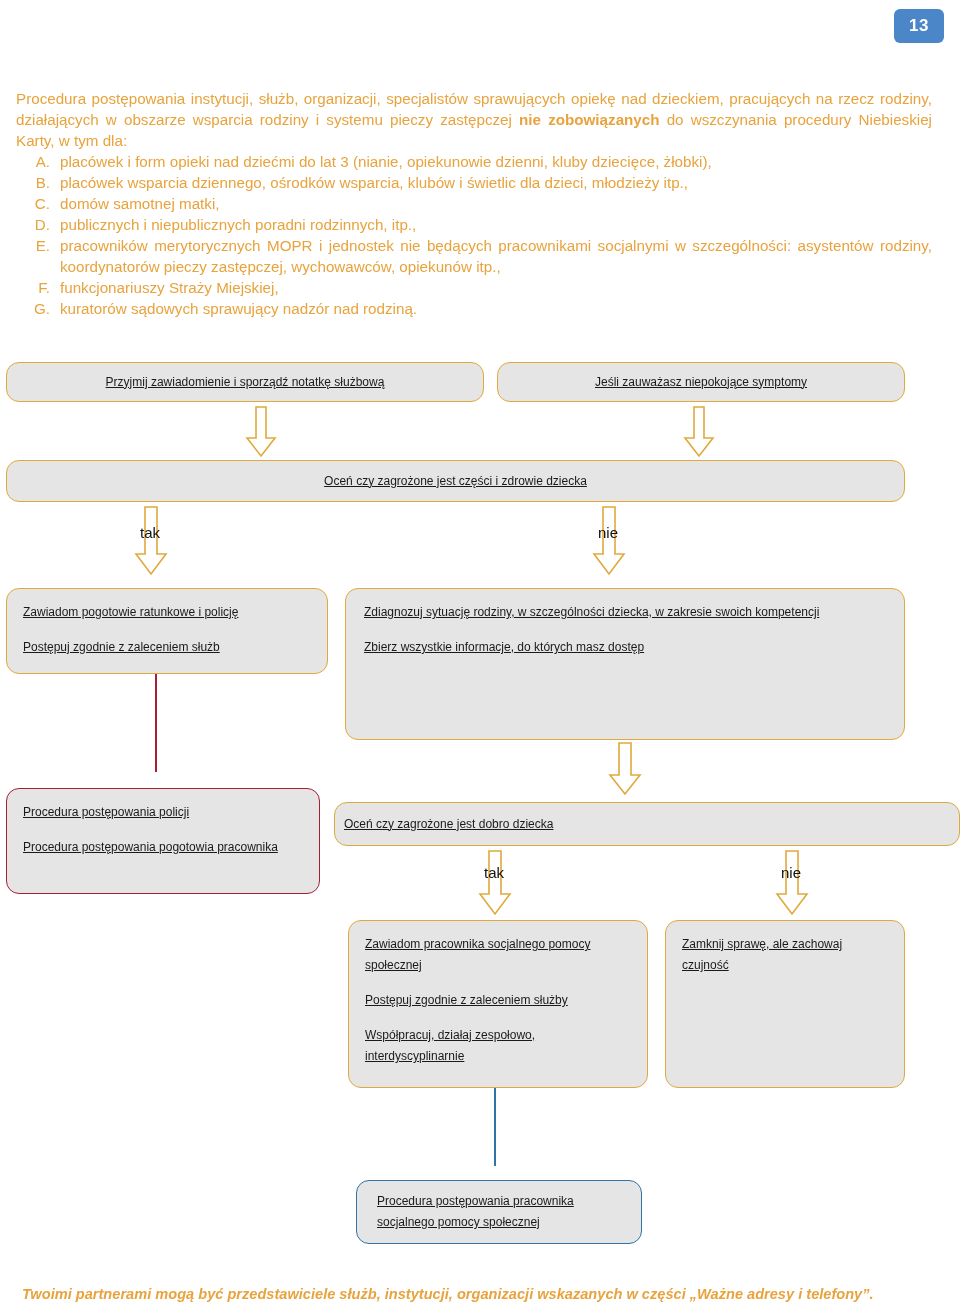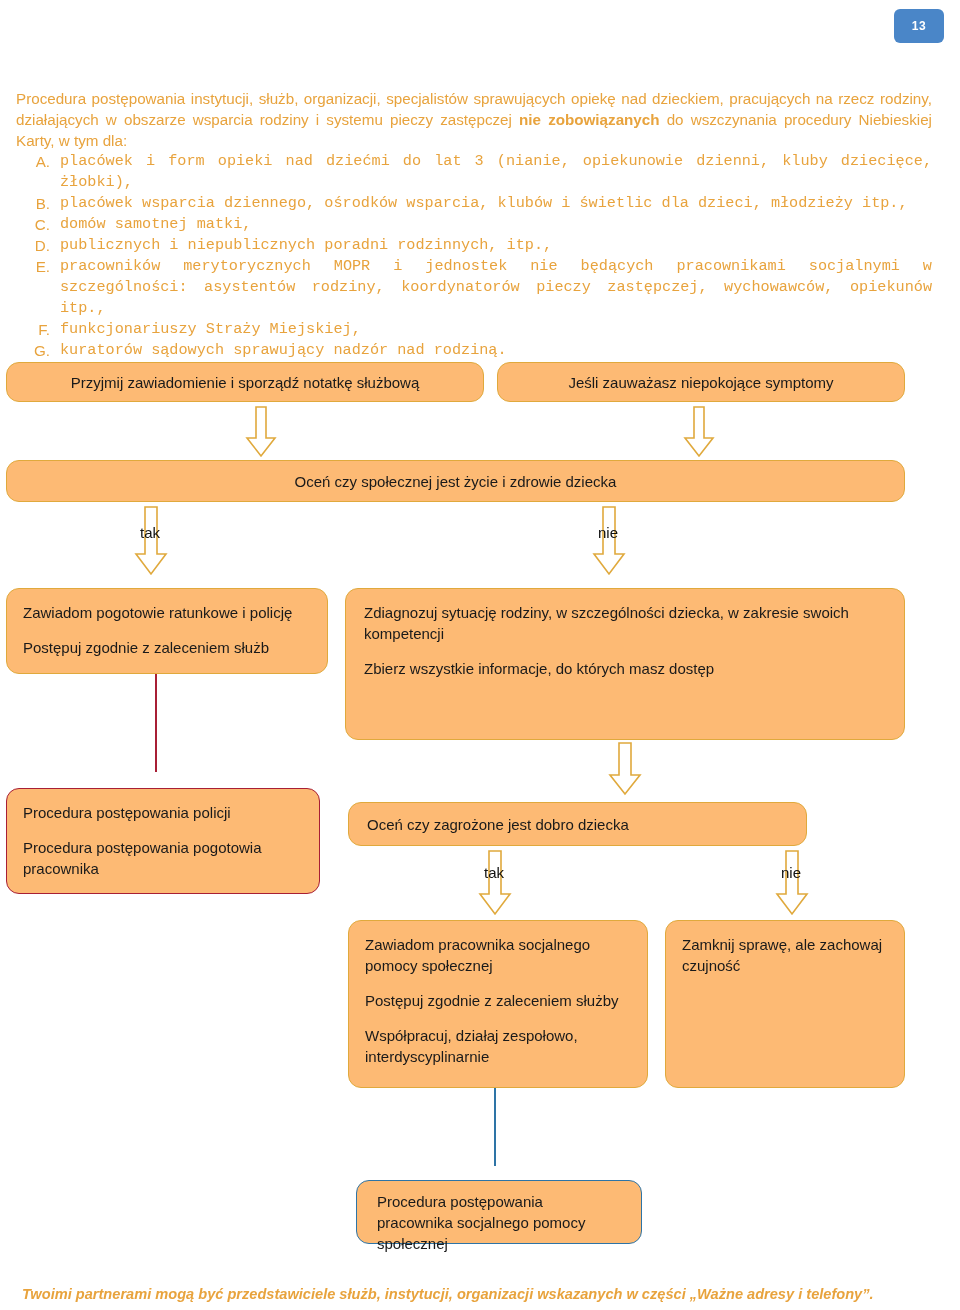--- a/index.html
+++ b/index.html
@@ -12,21 +12,21 @@
     overflow:hidden;
   }
 
   
   .page-badge{
     position:absolute; top:9px; left:894px;
     width:50px; height:34px;
     background:#4a86c8;
     border-radius:6px;
     color:#ffffff;
-    font-size:12px; font-weight:bold;
+    font-size:17px; font-weight:bold;
     display:flex; align-items:center; justify-content:center;
     letter-spacing:.5px;
   }
 
   
   .intro{
     position:absolute; left:16px; top:88px; width:916px;
     color:#E8A33D;
     font-size:15.2px;
     line-height:21px;
@@ -38,37 +38,38 @@
   .abc-row{
     display:flex;
     align-items:flex-start;
     line-height:21px;
   }
   .abc-letter{
     width:44px; flex:0 0 44px;
     text-align:right;
     padding-right:10px;
   }
-  .abc-text{ flex:1 1 auto; text-align:justify;font-family:Liberation Mono, monospace; }
+  .abc-text{ flex:1 1 auto; text-align:justify; }
 
   
   .flow{
     position:absolute; left:0; top:0; width:960px; height:1310px;
     pointer-events:none;
   }
   .node{
     position:absolute;
     border:1.4px solid #E0A93C;
     border-radius:13px;
-    background:#fdba74;
+    background:#e5e5e5;
     color:#1a1a1a;
-    font-size:15px;
+    font-size:12px;
     line-height:21px;
     padding:9px 16px;
     pointer-events:auto;
+    text-decoration:underline;
   }
   .node.center{ text-align:center; display:flex; align-items:center; justify-content:center; padding:0 16px;}
   .node.red{ border-color:#A81F35; }
   .node.blue{ border-color:#2E74A6; }
   .node p{ margin:0 0 14px 0; }
   .node p:last-child{ margin-bottom:0; }
 
   
   .arrow{
     position:absolute;
@@ -160,21 +161,21 @@
       <path d="M11,1 L21,1 L21,32 L30,32 L16,50 L2,32 L11,32 Z" fill="#ffffff" stroke="#E0A93C" stroke-width="1.6"></path>
     </svg>
   </div>
   <div class="arrow" style="left:683px; top:406px;">
     <svg width="32" height="52" viewBox="0 0 32 52">
       <path d="M11,1 L21,1 L21,32 L30,32 L16,50 L2,32 L11,32 Z" fill="#ffffff" stroke="#E0A93C" stroke-width="1.6"></path>
     </svg>
   </div>
 
   <div class="node center" style="left:6px; top:460px; width:899px; height:42px;">
-    <span>Oceń czy społecznej jest życie i zdrowie dziecka</span>
+    <span>Oceń czy zagrożone jest części i zdrowie dziecka</span>
   </div>
 
   <div class="arrow" style="left:134px; top:506px;">
     <svg width="34" height="70" viewBox="0 0 34 70">
       <path d="M11,1 L23,1 L23,48 L32,48 L17,68 L2,48 L11,48 Z" fill="#ffffff" stroke="#E0A93C" stroke-width="1.6"></path>
     </svg>
   </div>
   <div class="branch-label" style="left:140px; top:524px;">tak</div>
 
   <div class="arrow" style="left:592px; top:506px;">
@@ -200,21 +201,21 @@
     <svg width="34" height="54" viewBox="0 0 34 54">
       <path d="M11,1 L23,1 L23,33 L32,33 L17,52 L2,33 L11,33 Z" fill="#ffffff" stroke="#E0A93C" stroke-width="1.6"></path>
     </svg>
   </div>
 
   <div class="node red" style="left:6px; top:772px; width:314px; height:106px; padding:13px 16px;margin-top:16px;">
     <p>Procedura postępowania policji</p>
     <p>Procedura postępowania pogotowia pracownika</p>
   </div>
 
-  <div class="node" style="left:348px; top:802px; width:459px; height:44px; display:flex; align-items:center; padding:0 18px;">
+  <div class="node" style="left:334px; top:802px; width:626px; height:44px; display:flex; align-items:center; padding:0 9px;">
     <span>Oceń czy zagrożone jest dobro dziecka</span>
   </div>
 
   <div class="arrow" style="left:478px; top:850px;">
     <svg width="34" height="66" viewBox="0 0 34 66">
       <path d="M11,1 L23,1 L23,44 L32,44 L17,64 L2,44 L11,44 Z" fill="#ffffff" stroke="#E0A93C" stroke-width="1.6"></path>
     </svg>
   </div>
   <div class="branch-label" style="left:484px; top:864px;">tak</div>
 

